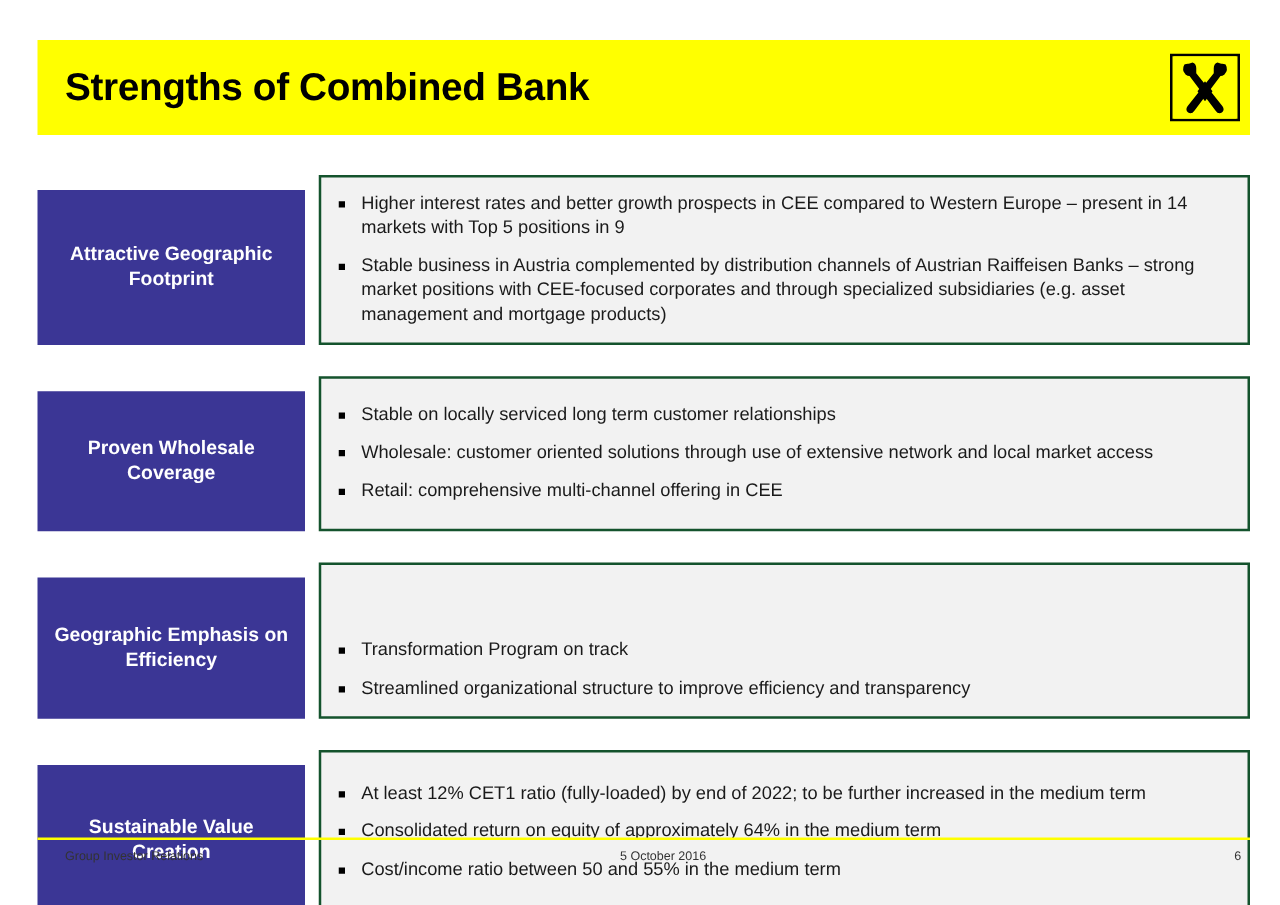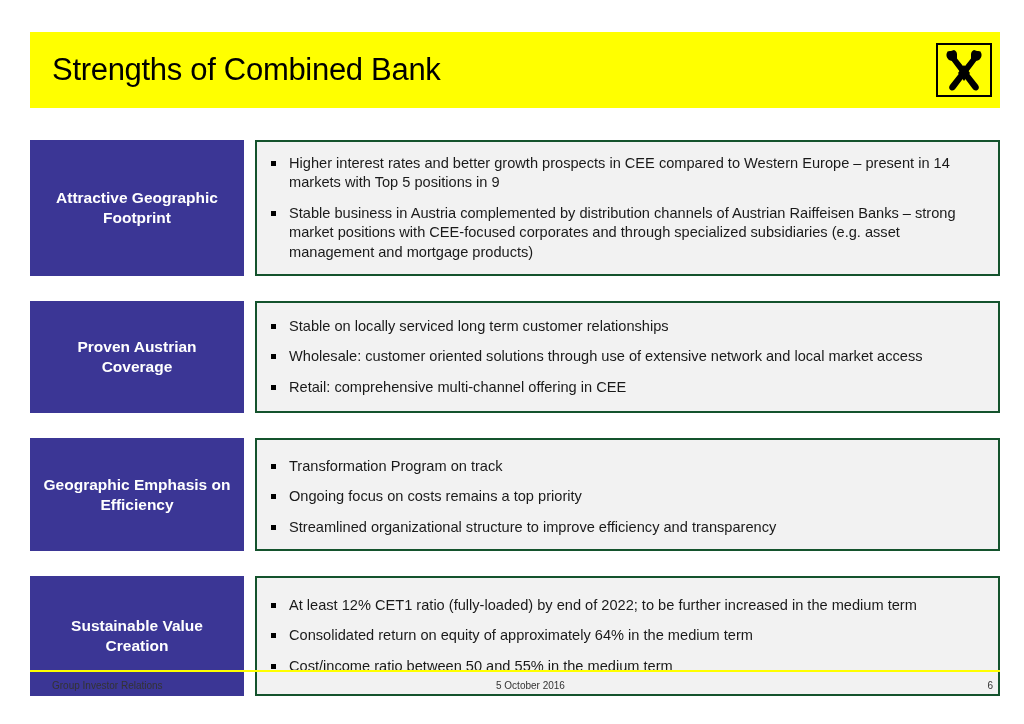--- a/index.html
+++ b/index.html
@@ -25,21 +25,21 @@
     height: 76px;
     background: #ffff00;
     box-sizing: border-box;
   }
   #page-title {
     position: absolute;
     left: 22px;
     top: 50%;
     transform: translateY(-50%);
     font-size: 31px;
-    font-weight: normal;
+    font-weight: bold;
     letter-spacing: -0.3px;
     color: #000000;
     white-space: nowrap;
   }
   #brand-logo {
     position: absolute;
     right: 8px;
     top: 50%;
     transform: translateY(-50%);
     width: 56px;
@@ -72,20 +72,21 @@
     color: #ffffff;
     display: flex;
     align-items: center;
     justify-content: center;
     text-align: center;
     font-size: 15.5px;
     font-weight: bold;
     line-height: 1.28;
     padding: 6px 10px;
     box-sizing: border-box;
+    margin-top: 12px;
   }
   .row-gap { flex: 0 0 11px; }
 
   .row-content {
     flex: 1 1 auto;
     background: #F2F2F2;
     border: 2px solid #14532d;
     box-sizing: border-box;
     padding: 12px 14px 12px 10px;
     display: flex;
@@ -183,21 +184,21 @@
         </li>
         <li class="bullet-item">
           <span class="bullet-marker"></span>
           <span>Stable business in Austria complemented by distribution channels of Austrian Raiffeisen Banks – strong market positions with CEE-focused corporates and through specialized subsidiaries (e.g. asset management and mortgage products)</span>
         </li>
       </ul>
     </div>
   </div>
 
   <div class="row" id="row-2">
-    <div class="row-label">Proven Austrian Coverage</div>
+    <div class="row-label">Proven Wholesale Coverage</div>
     <div class="row-gap"></div>
     <div class="row-content">
       <ul class="bullet-list">
         <li class="bullet-item">
           <span class="bullet-marker"></span>
           <span>Stable on locally serviced long term customer relationships</span>
         </li>
         <li class="bullet-item">
           <span class="bullet-marker"></span>
           <span>Wholesale: customer oriented solutions through use of extensive network and local market access</span>
@@ -211,24 +212,20 @@
   </div>
 
   <div class="row" id="row-3">
     <div class="row-label">Geographic Emphasis on Efficiency</div>
     <div class="row-gap"></div>
     <div class="row-content">
       <ul class="bullet-list">
         <li class="bullet-item">
           <span class="bullet-marker"></span>
           <span>Transformation Program on track</span>
-        </li>
-        <li class="bullet-item">
-          <span class="bullet-marker"></span>
-          <span>Ongoing focus on costs remains a top priority</span>
         </li>
         <li class="bullet-item">
           <span class="bullet-marker"></span>
           <span>Streamlined organizational structure to improve efficiency and transparency</span>
         </li>
       </ul>
     </div>
   </div>
 
   <div class="row" id="row-4">

